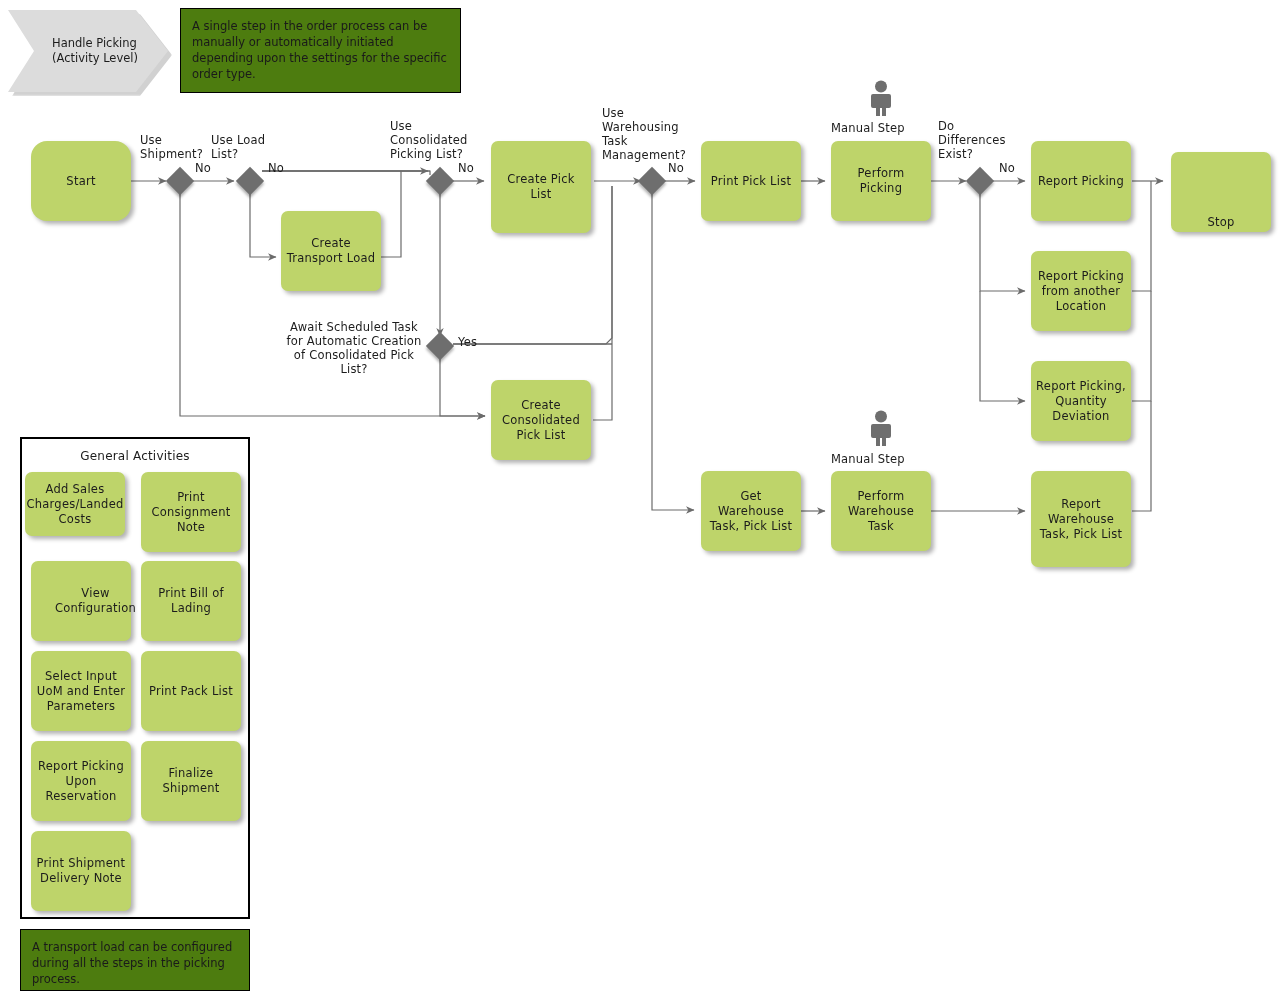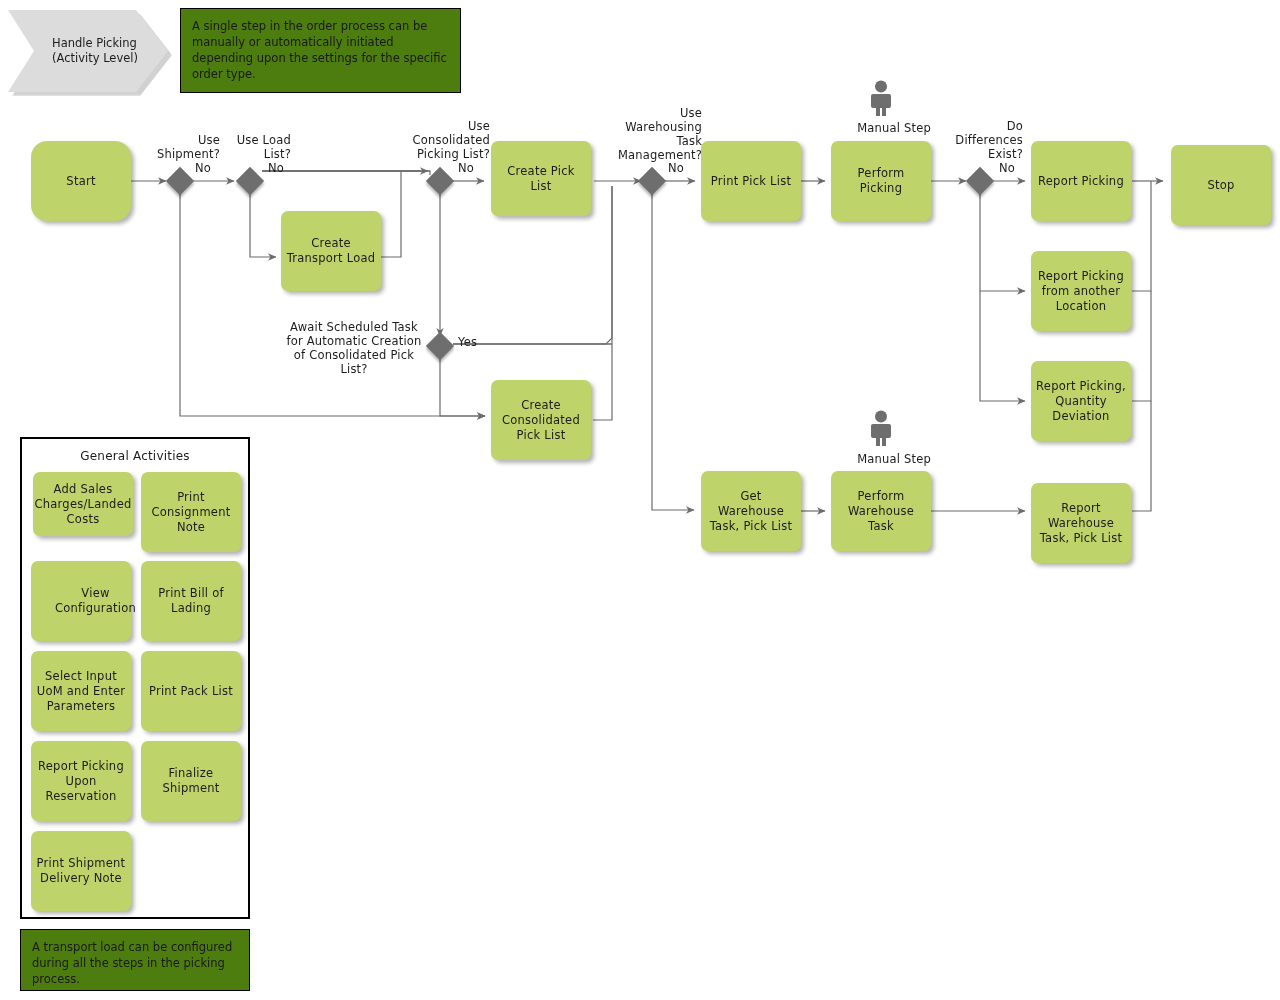--- a/index.html
+++ b/index.html
@@ -56,21 +56,21 @@
     box-shadow: 2px 2px 3px rgba(0,0,0,0.32);
     z-index: 3;
   }
 
   
   .lbl {
     position: absolute;
     font-size: 11.5px;
     line-height: 14px;
     color: #1c1c1c;
-    text-align: right;
+    text-align: left;
     letter-spacing: 0.2px;
     z-index: 4;
     white-space: pre-line;
   }
 
   
   .chevron {
     position: absolute;
     left: 8px;
     top: 10px;
@@ -222,21 +222,21 @@
 
   <div class="act" style="left:31px; top:141px; width:100px; height:80px;border-radius:16px;">
     <span>Start</span>
   </div>
 
   <div class="act" style="left:281px; top:211px; width:100px; height:80px; white-space:pre-line;">
     <span>Create
 Transport Load</span>
   </div>
 
-  <div class="act" style="left:491px; top:141px; width:100px; height:75px;justify-content:flex-end;">
+  <div class="act" style="left:491px; top:141px; width:100px; height:92px;justify-content:flex-end;">
     <span>Create Pick List</span>
   </div>
 
   <div class="act" style="left:491px; top:380px; width:100px; height:80px; white-space:pre-line;">
     <span>Create
 Consolidated
 Pick List</span>
   </div>
 
   <div class="act" style="left:701px; top:141px; width:100px; height:80px;">
@@ -266,27 +266,27 @@
   <div class="act" style="left:701px; top:471px; width:100px; height:80px; white-space:pre-line;">
     <span>Get Warehouse
 Task, Pick List</span>
   </div>
 
   <div class="act" style="left:831px; top:471px; width:100px; height:80px; white-space:pre-line;">
     <span>Perform
 Warehouse Task</span>
   </div>
 
-  <div class="act" style="left:1031px; top:471px; width:100px; height:80px; white-space:pre-line;margin-top:12px;">
+  <div class="act" style="left:1031px; top:471px; width:100px; height:96px; white-space:pre-line;">
     <span>Report
 Warehouse
 Task, Pick List</span>
   </div>
 
-  <div class="act" style="left:1171px; top:145px; width:100px; height:80px;">
+  <div class="act" style="left:1171px; top:152px; width:100px; height:80px;align-items:flex-end;">
     <span>Stop</span>
   </div>
 
   <div class="diamond" style="left:170px; top:171px;"></div>
   <div class="diamond" style="left:240px; top:171px;"></div>
   <div class="diamond" style="left:430px; top:171px;"></div>
   <div class="diamond" style="left:430px; top:336px;"></div>
   <div class="diamond" style="left:642px; top:171px;"></div>
   <div class="diamond" style="left:970px; top:171px;"></div>
 
@@ -341,21 +341,21 @@
       <path d="M5,14 h16 a2,2 0 0 1 2,2 v10 a2,2 0 0 1 -2,2 h-3 v8 h-4 v-8 h-2 v8 h-4 v-8 h-3
                a2,2 0 0 1 -2,-2 v-10 a2,2 0 0 1 2,-2 z"></path>
     </g>
   </svg>
   <div class="lbl" style="left:831px; top:452px; width:100px;">Manual Step</div>
 
   <div class="panel" style="left:20px; top:437px; width:230px; height:482px;">
     <div class="panel-title">General Activities</div>
   </div>
 
-  <div class="act" style="left:33px; top:472px; width:100px; height:64px; white-space:pre-line;">
+  <div class="act" style="left:25px; top:472px; width:100px; height:64px; white-space:pre-line;">
     <span>Add Sales
 Charges/Landed
 Costs</span>
   </div>
   <div class="act" style="left:141px; top:472px; width:100px; height:80px; white-space:pre-line;">
     <span>Print
 Consignment
 Note</span>
   </div>
 

